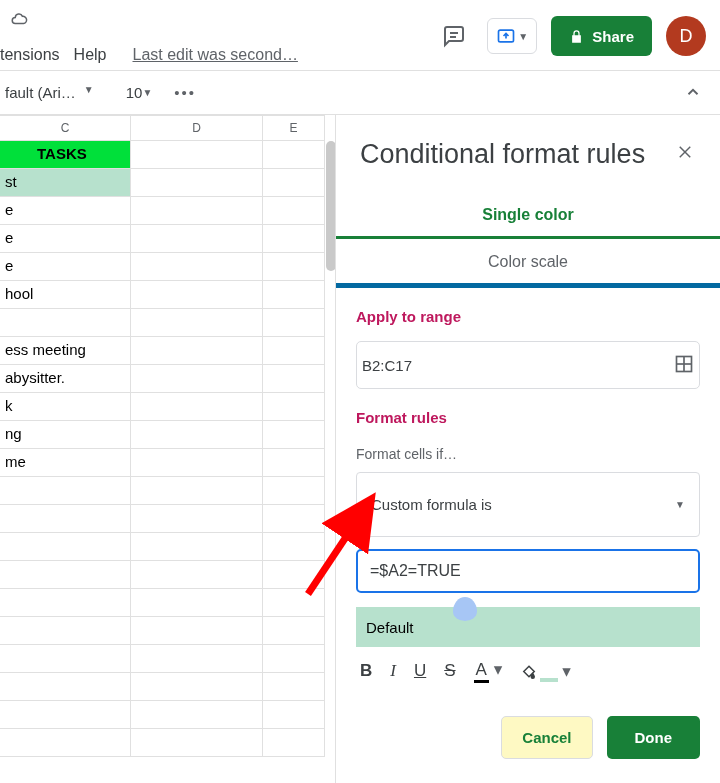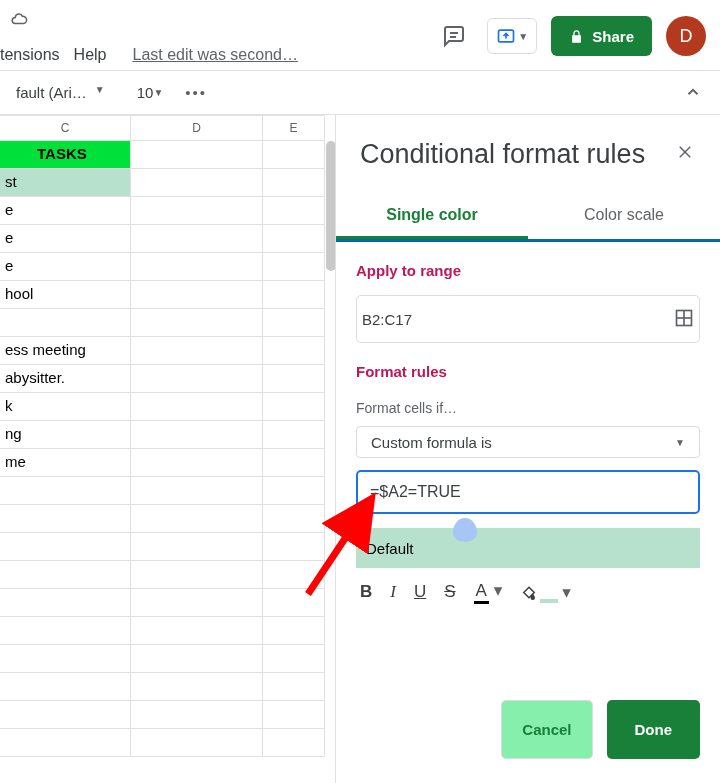--- a/index.html
+++ b/index.html
@@ -13,21 +13,21 @@
   .last-edit { color: #5f6368; text-decoration: underline; margin-left: 12px; }
 
   .topbar-right { position: absolute; right: 14px; top: 16px; display: flex; align-items: center; gap: 14px; }
   .comment-btn { width: 38px; height: 38px; display:flex;align-items:center;justify-content:center; color:#5f6368; border-radius:50%; }
   .present-btn { width:50px; height:36px; border:1px solid #dadce0; border-radius:6px; display:flex;align-items:center;justify-content:center; gap:2px;}
   .share-btn { background:#188038; color:#fff; height:40px; padding:0 18px; border:none; border-radius:6px; font-size:15px; font-weight:600; display:flex;align-items:center;gap:8px; cursor:pointer;}
   .avatar { width:40px; height:40px; border-radius:50%; background:#b33a1f; color:#fff; display:flex;align-items:center;justify-content:center; font-size:18px; font-weight:500;}
 
   
   .toolbar { height:44px; border-bottom:1px solid #e0e0e0; display:flex; align-items:center; padding:0 8px 0 0; gap:16px; color:#3c4043; font-size:15px; position:relative;}
-  .font-sel { display:flex;align-items:flex-start;gap:8px; margin-left:16px;}
+  .font-sel { display:flex;align-items:flex-start;gap:8px; margin-left:5px;}
   .dd-arrow { font-size:10px; color:#5f6368; }
   .fsize { display:flex;align-items:center;gap:0; margin-left:16px;}
   .more-dots { color:#5f6368; letter-spacing:2px; margin-left:6px;}
   .collapse-up { position:absolute; right:18px; top:12px; color:#5f6368;}
 
   
   .main { display:flex; height:calc(783px - 71px - 44px); }
 
   
   .sheet { width:335px; position:relative; overflow:hidden;}
@@ -46,48 +46,48 @@
   .hl { background:#b7e1cd;}
   .scroll-track{ position:absolute; left:326px; top:26px; width:10px; height:310px;}
   .scroll-thumb{ position:absolute; left:0; top:0; width:10px; height:130px; background:#c9c9c9; border-radius:5px;}
 
   
   .panel { flex:1; border-left:1px solid #e0e0e0; padding:0 20px 20px 20px; overflow:hidden; position:relative;}
   .panel-head { display:flex; justify-content:space-between; align-items:center; padding:22px 0 12px 4px;}
   .panel-title { font-size:27px; color:#3c4043;}
   .close-x { color:#5f6368; font-size:18px; padding:6px; cursor:pointer;}
 
-  .tabs { display:flex; border-bottom:3px solid #0369a1; margin:8px -20px 0 -20px;}
+  .tabs { display:flex; border-bottom:5px solid #0369a1; margin:8px -20px 0 -20px;flex-direction:column;}
   .tab { flex:1; text-align:center; padding:14px 0 12px 0; font-size:16px; color:#5f6368; cursor:pointer;}
   .tab.active { color:#188038; font-weight:600; border-bottom:3px solid #188038;}
 
   .sec-label { font-size:15px; color:#be185d; font-weight:600; margin-top:20px;}
   .sub-label { font-size:14px; color:#5f6368; margin-top:20px;}
 
   .range-box { margin-top:16px; border:1px solid #dadce0; border-radius:5px; height:48px; display:flex; align-items:center; justify-content:space-between; padding:0 5px; font-size:15px; color:#3c4043;}
   .grid-icon{ color:#5f6368; }
 
-  .select-box { margin-top:10px; border:1px solid #dadce0; border-radius:4px; height:32px; display:flex; align-items:center; justify-content:space-between; padding:0 14px; font-size:15px; color:#3c4043;}
+  .select-box { margin-top:10px; border:1px solid #dadce0; border-radius:4px; height:65px; display:flex; align-items:center; justify-content:space-between; padding:0 14px; font-size:15px; color:#3c4043;}
 
   .formula-box { margin-top:12px; border:2px solid #1a73e8; border-radius:5px; height:44px; display:flex; align-items:center; padding:0 12px; font-size:16px; color:#3c4043; position:relative;}
   .caret-drop { position:absolute; left:95px; top:40px; width:24px; height:24px; background:#a7c6f5; border-radius:50% 50% 50% 50% / 60% 60% 40% 40%; transform: translateY(6px);}
 
   .style-prev { margin-top:14px; height:40px; background:#b7e1cd; display:flex;align-items:center; padding:0 10px; font-size:15px;}
   .style-toolbar { margin-top:6px; display:flex; align-items:center; gap:18px; padding:6px 4px; color:#3c4043;}
   .style-toolbar span{ font-size:17px;}
   .btn-b{font-weight:700;}
   .btn-i{font-style:italic; font-family:Georgia,serif;}
   .btn-u{text-decoration:underline;}
   .btn-s{text-decoration:line-through;}
   .underline-black{ display:inline-block; border-bottom:3px solid #000; padding:0 2px;}
   .fill-ico{ display:inline-flex; align-items:flex-end;}
   .fill-underline{ display:inline-block; width:18px; height:4px; background:#b7e1cd; margin-left:2px;}
 
   .panel-actions { position:absolute; right:20px; bottom:24px; display:flex; gap:14px;}
-  .btn-cancel{ border:1px solid #dadce0; background:#86efac; color:#188038; font-weight:600; font-size:15px; padding:20px 20px; border-radius:5px; cursor:pointer;}
+  .btn-cancel{ border:1px solid #dadce0; background:#fef9c3; color:#188038; font-weight:600; font-size:15px; padding:12px 20px; border-radius:5px; cursor:pointer;}
   .btn-done{ border:none; background:#188038; color:#fff; font-weight:600; font-size:15px; padding:12px 28px; border-radius:5px; cursor:pointer;}
 
   
   .arrow { position:absolute; left:288px; top:484px; pointer-events:none;}
 </style>
 </head>
 <body>
 
 <div class="topbar">
   <span class="cloud-icon">

